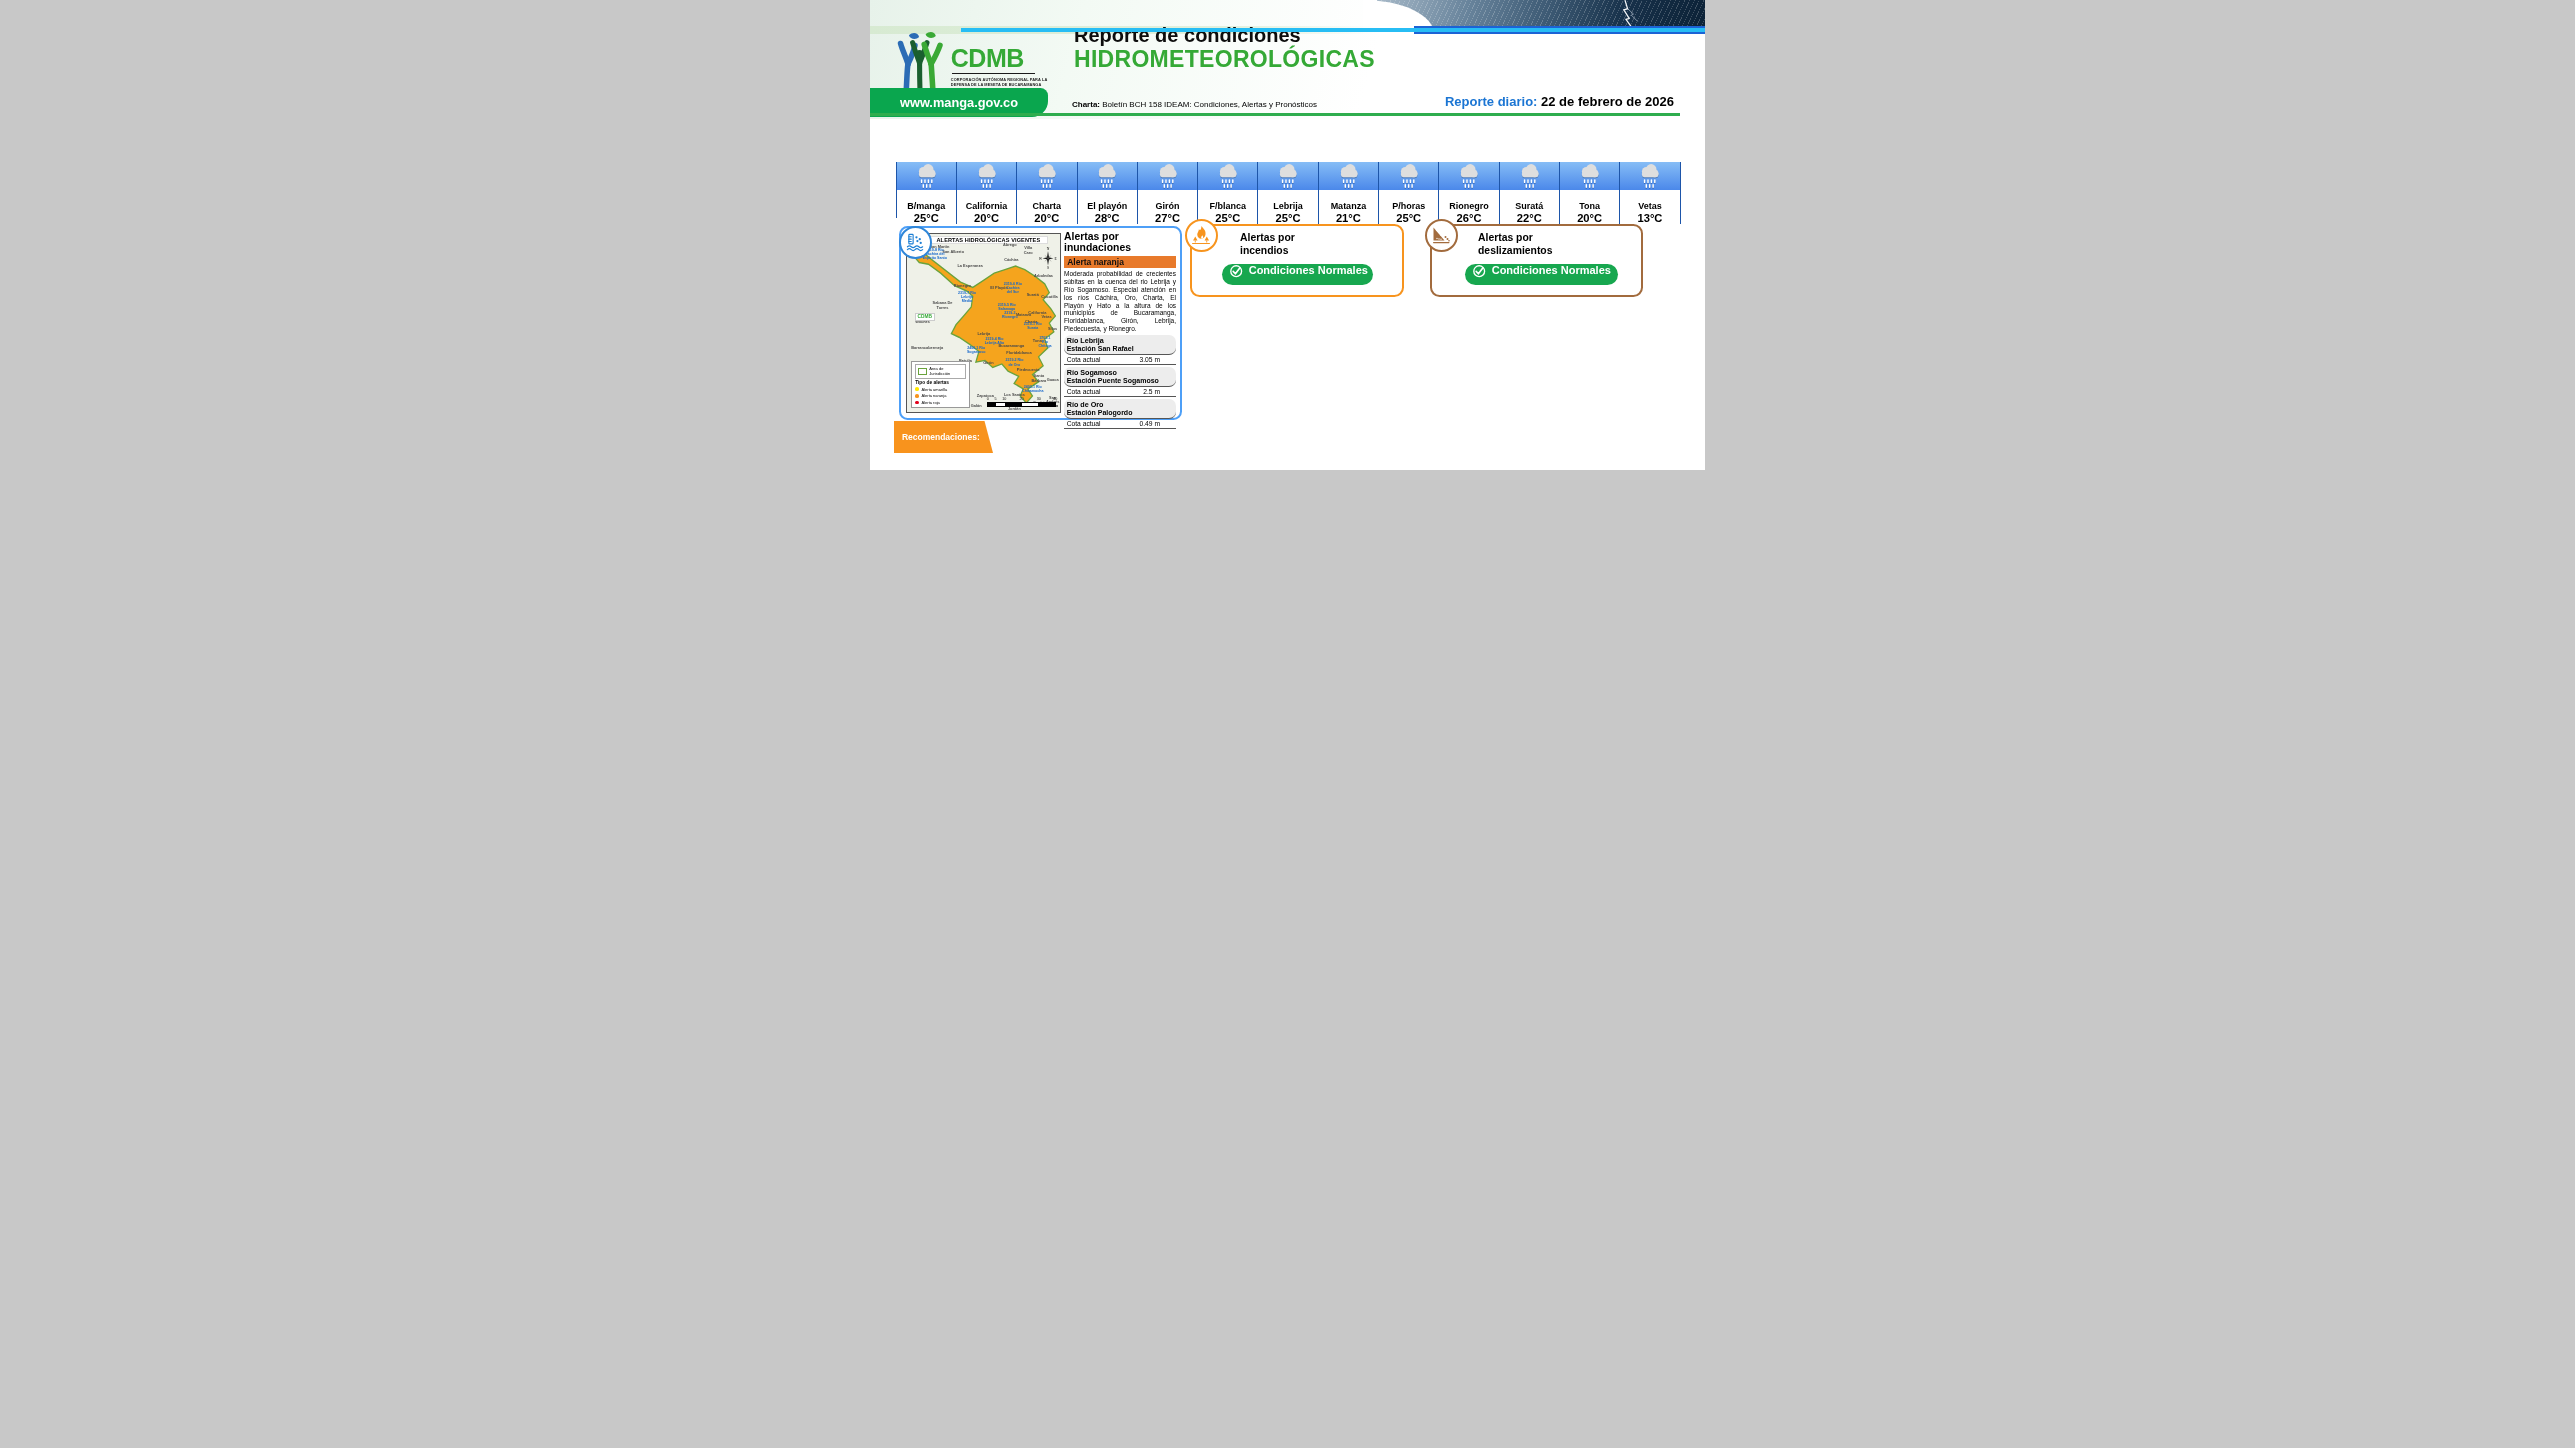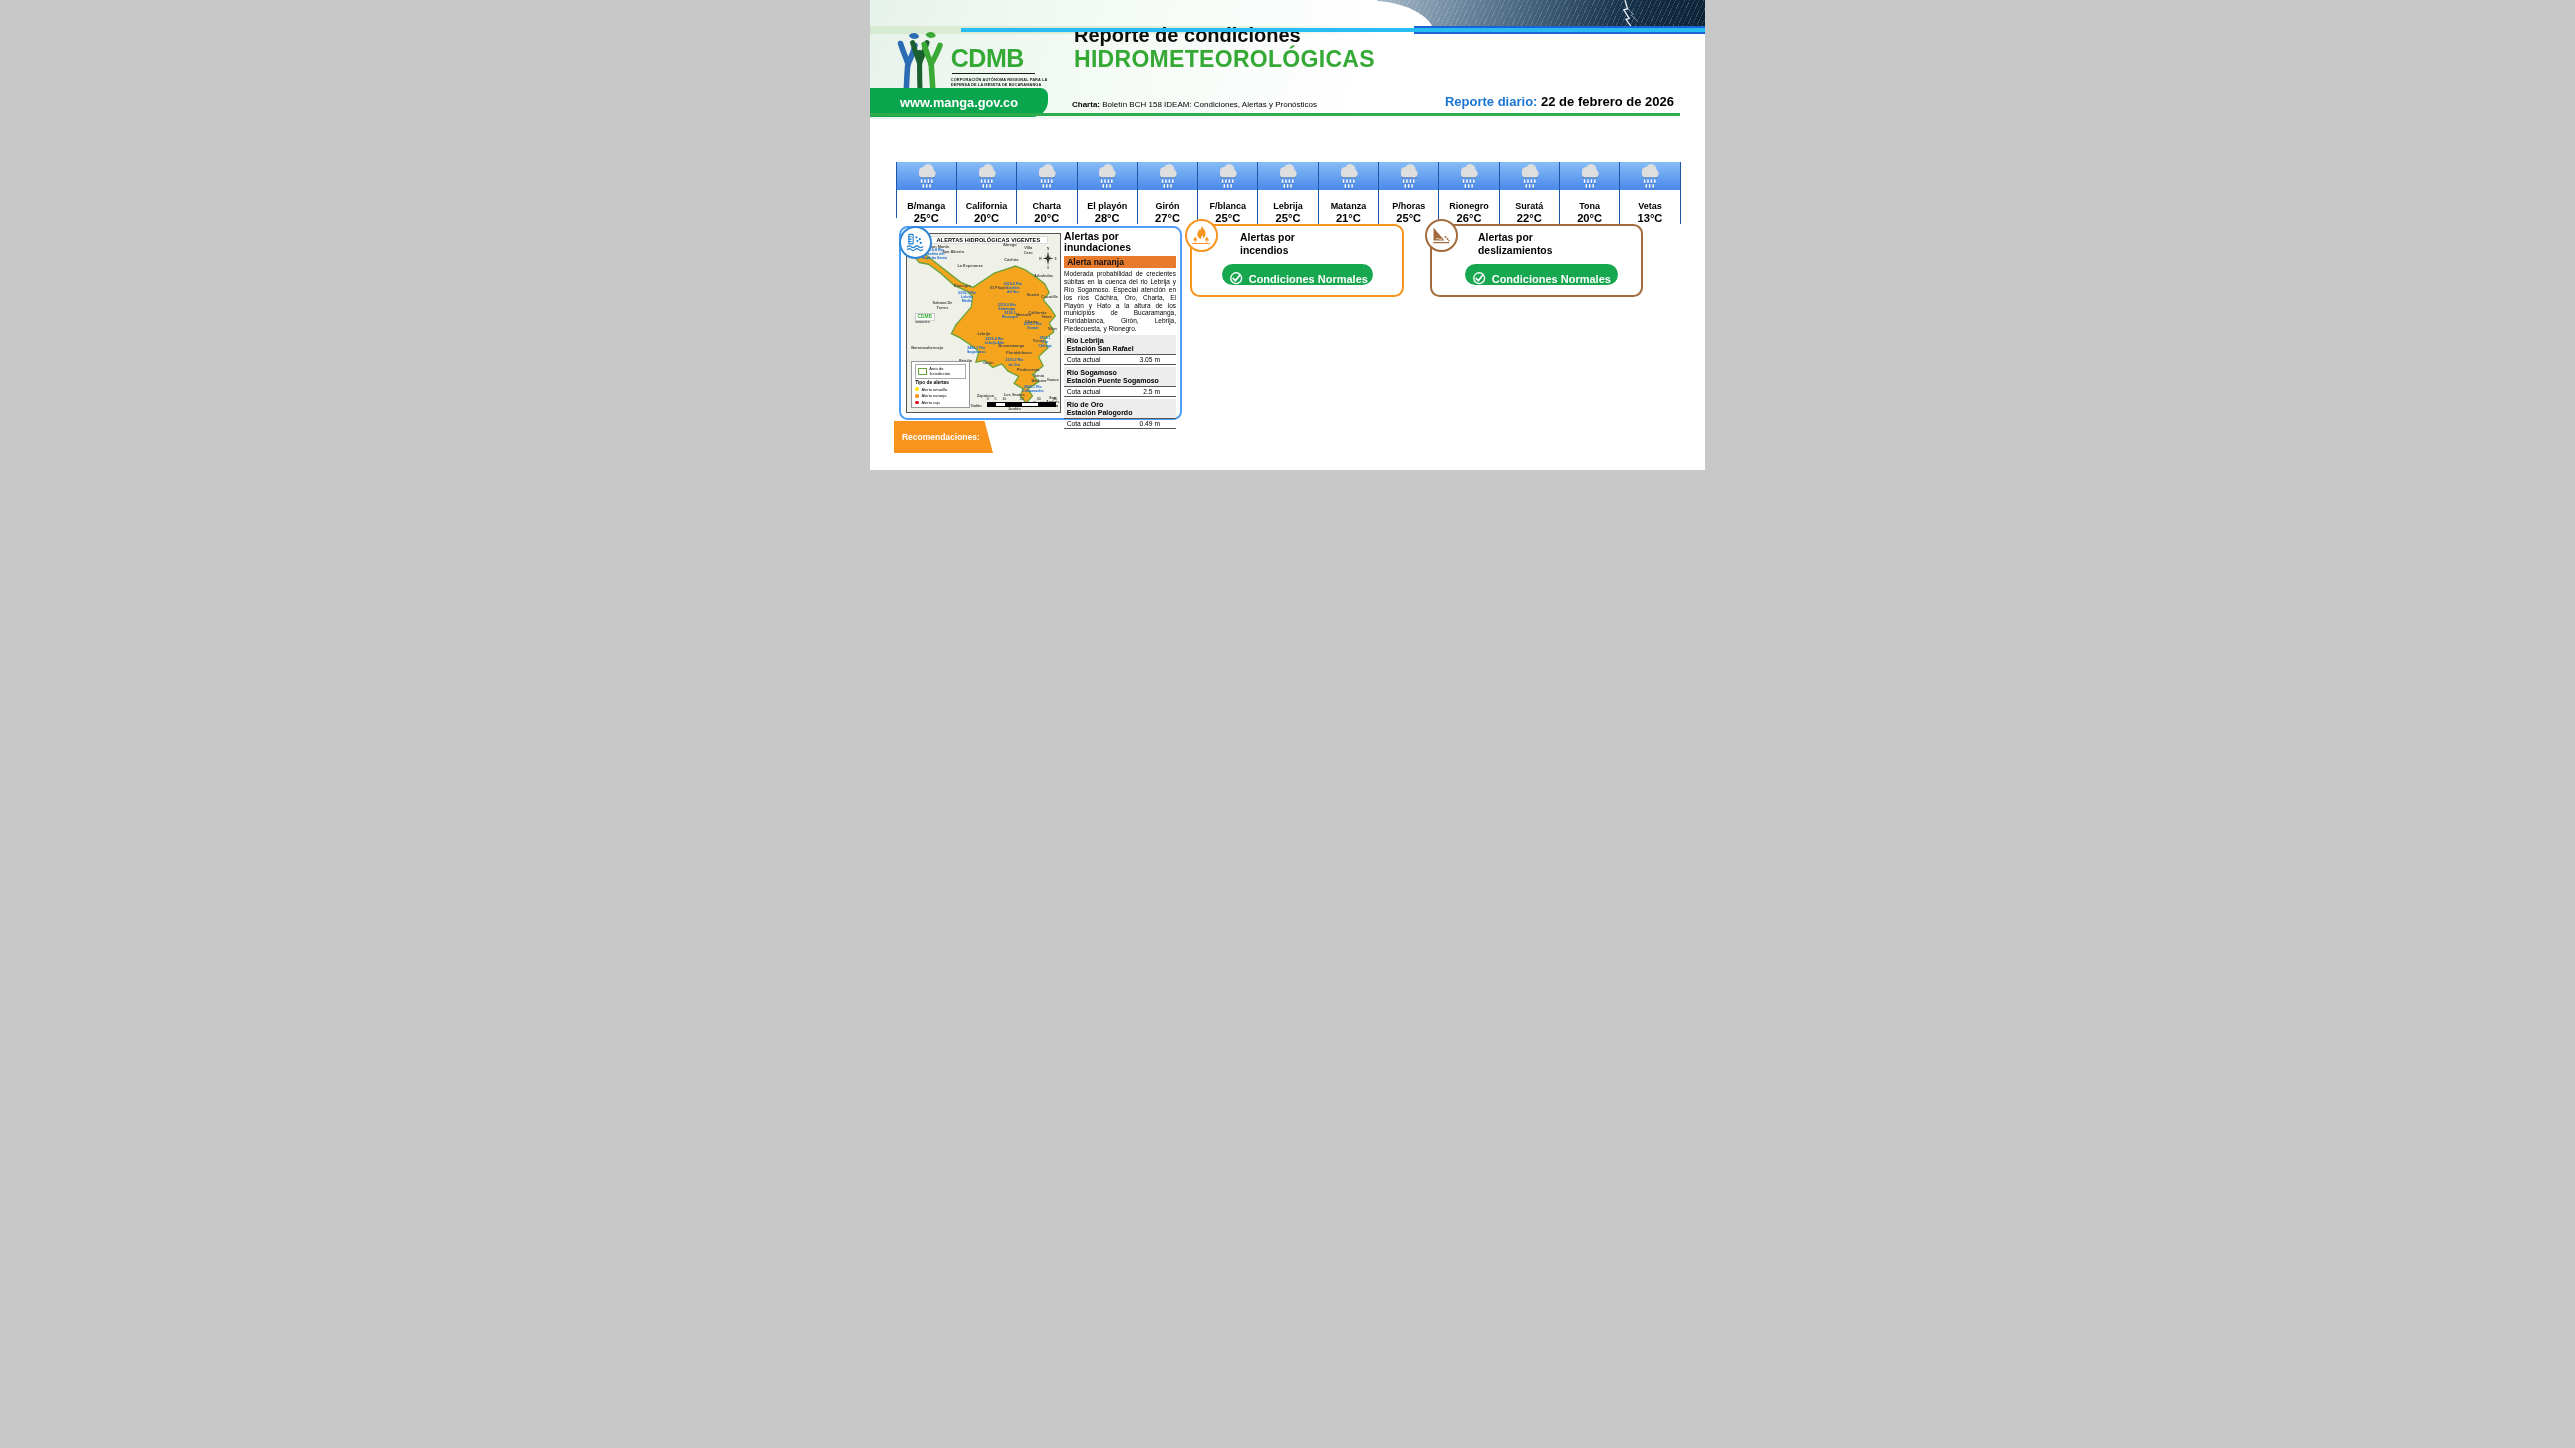--- a/index.html
+++ b/index.html
@@ -69,34 +69,34 @@
   .scale{position:absolute;right:4.3px;bottom:5.3px;width:69px;z-index:3;}
   .scale-ticks{position:relative;height:4.8px;font-size:3.7px;color:#111;}
   .scale-ticks span{position:absolute;transform:translateX(-50%);}
   .scale-bar{height:3.2px;border:0.5px solid #000;background:linear-gradient(90deg,#000 0 12.5%,#fff 12.5% 25%,#000 25% 50%,#fff 50% 75%,#000 75% 100%);}
   .scale-km{position:absolute;right:-2.1px;bottom:-1.1px;font-size:4px;font-weight:bold;}
 
   .fl-right{position:absolute;left:163px;top:2.7px;width:112px;}
   .fl-h{font-size:10.4px;font-weight:bold;line-height:1.12;white-space:pre-line;color:#000;}
   .al-bar{height:11.7px;background:#E87A2B;font-size:8.5px;font-weight:bold;color:#111;padding:0.5px 0 0 3.2px;margin-top:2.1px;box-sizing:border-box;}
   .fl-para{font-size:6.5px;line-height:1.22;text-align:justify;margin-top:2.1px;color:#000;}
-  .st-h{background:#EDEDED;border-bottom:1.1px solid #555;padding:0.5px 2.7px;margin-top:2.1px;}
+  .st-h{background:#EDEDED;border-bottom:1.1px solid #555;padding:0.5px 2.7px;margin-top:2.1px;border-radius:7px;}
   .st-h .r1{font-size:7.2px;font-weight:bold;line-height:1.25;}
   .st-h .r2{font-size:7px;font-weight:bold;line-height:1.25;}
   .st-r{display:flex;justify-content:space-between;font-size:6.7px;padding:1.1px 16px 1.1px 2.7px;border-bottom:1.1px solid #555;}
 
   
   .p-fire{left:320px;top:224px;width:210px;height:69px;border:2.1px solid #F7941E;border-radius:9.6px;background:#fff;}
   .p-land{left:560px;top:224px;width:209px;height:69px;border:2.1px solid #A26B3D;border-radius:9.6px;background:#fff;}
   .badge-fire{left:-7.5px;top:-7.5px;border:2.7px solid #F7941E;}
   .badge-land{left:-7.5px;top:-7.5px;border:2.7px solid #A26B3D;}
   .p-title{position:absolute;left:48px;top:6.4px;font-size:10.4px;font-weight:bold;line-height:1.22;white-space:pre-line;color:#000;}
   .p-land .p-title{left:46px;}
   .pill{position:absolute;left:30px;top:38px;width:151px;height:21px;background:#17A74F;border-radius:11.2px;color:#fff;
-    font-size:11px;font-weight:bold;display:flex;align-items:flex-end;gap:5.3px;padding-left:7px;box-sizing:border-box;}
+    font-size:11px;font-weight:bold;display:flex;align-items:flex-start;gap:5.3px;padding-left:7px;box-sizing:border-box;}
   .p-land .pill{left:33px;width:153px;}
 
   
   .rec-label{left:24px;top:421px;width:99px;height:32px;background:#F8931D;color:#fff;font-size:8.5px;font-weight:bold;
     clip-path:polygon(0 0,calc(100% - 8.5px) 0,100% 100%,0 100%);display:flex;align-items:center;justify-content:center;padding-right:5.3px;box-sizing:border-box;}
   .rec-text{left:122px;top:421px;width:696px;height:32px;background:#FCEE6E;font-size:9.6px;line-height:1.45;
     padding:2.7px 10.6px 0 7.5px;box-sizing:border-box;text-align:justify;color:#000;}
 </style>
 </head>
 <body>

